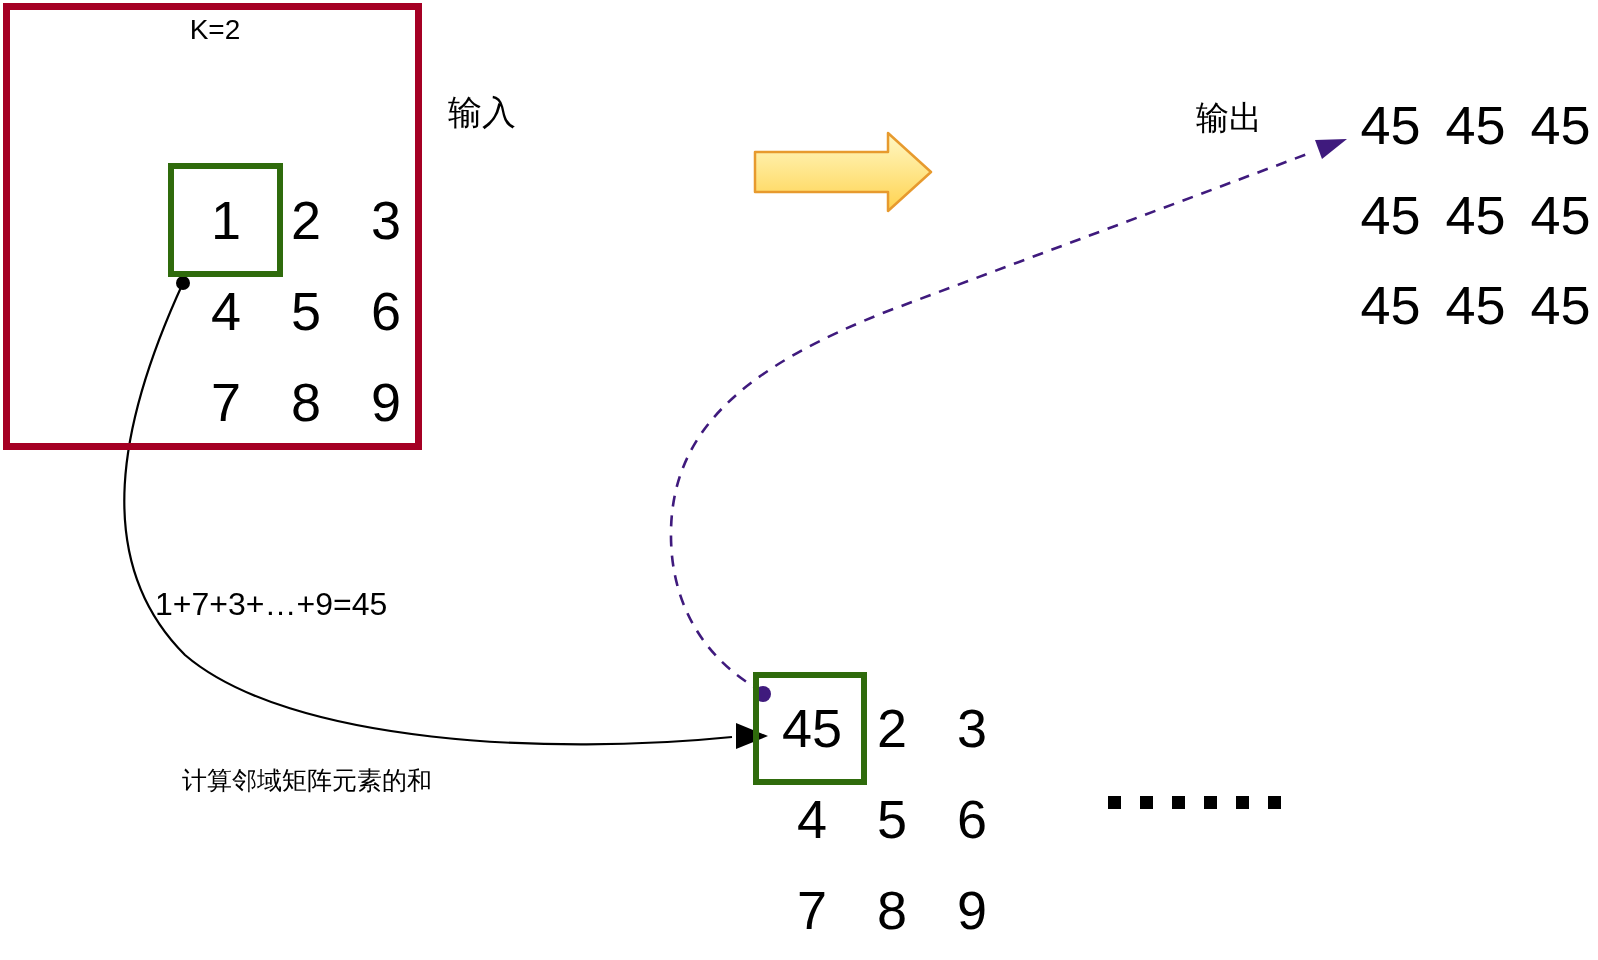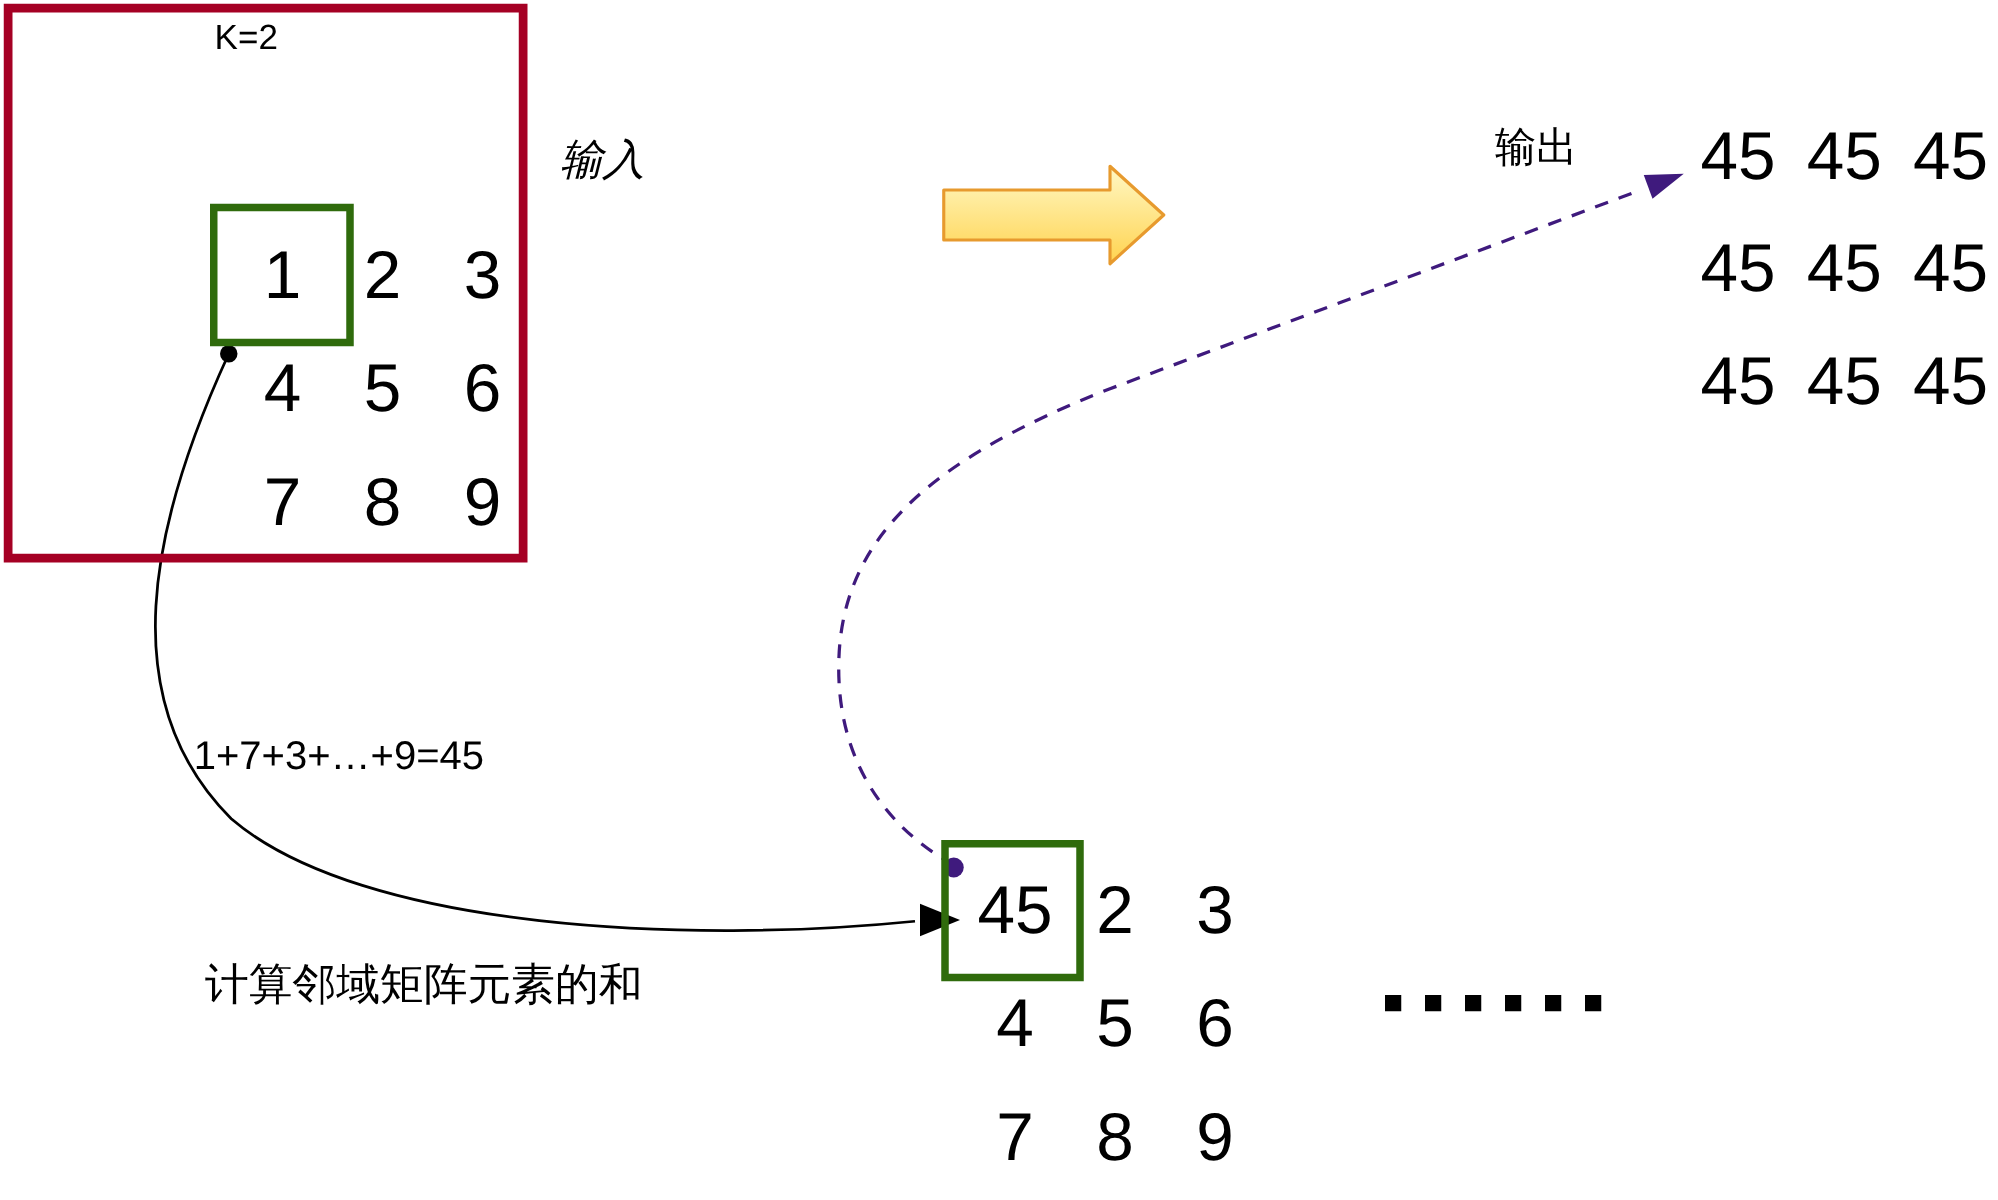--- a/index.html
+++ b/index.html
@@ -11,45 +11,45 @@
   }
   .abs{position:absolute;}
   svg.overlay{position:absolute;left:0;top:0;width:1598px;height:960px;pointer-events:none;}
 
   
   .red-box{
     left:3px;top:3px;width:419px;height:447px;
     border:7px solid #A50024;box-sizing:border-box;
   }
   .k-label{
-    left:142px;top:14px;width:110px;text-align:center;
+    left:160px;top:14px;width:110px;text-align:center;
     font-size:28px;font-weight:400;
   }
 
   
   .green-box{border:6px solid #2F6B0C;box-sizing:border-box;background:transparent;}
   .gb1{left:168px;top:163px;width:115px;height:114px;}
   .gb2{left:753px;top:672px;width:114px;height:113px;}
 
   
   .grid{display:grid;}
   .grid .cell{
     display:flex;align-items:center;justify-content:center;
     font-size:54px;line-height:1;font-weight:400;
   }
   .g-input{left:186px;top:174px;grid-template-columns:repeat(3,80px);grid-auto-rows:91px;}
   .g-sum{left:772px;top:682px;grid-template-columns:repeat(3,80px);grid-auto-rows:91px;}
   .g-output{left:1348px;top:80px;grid-template-columns:repeat(3,85px);grid-auto-rows:90px;}
 
   
   .cn-label{font-size:34px;font-weight:500;}
-  .lbl-input{left:448px;top:105px;font-style:italic;}
+  .lbl-input{left:448px;top:90px;}
   .lbl-output{left:1196px;top:96px;font-size:33px;}
   .formula{left:155px;top:586px;font-size:32px;}
-  .caption{left:164px;top:764px;font-size:35px;font-weight:500;}
+  .caption{left:182px;top:764px;font-size:25px;font-weight:500;}
 
   
   .dots{left:1108px;top:796px;display:flex;gap:19px;}
   .dots .sq{width:13px;height:13px;background:#000;display:block;}
 </style>
 </head>
 <body>
 
 <svg class="overlay" viewBox="0 0 1598 960">
   <defs>

